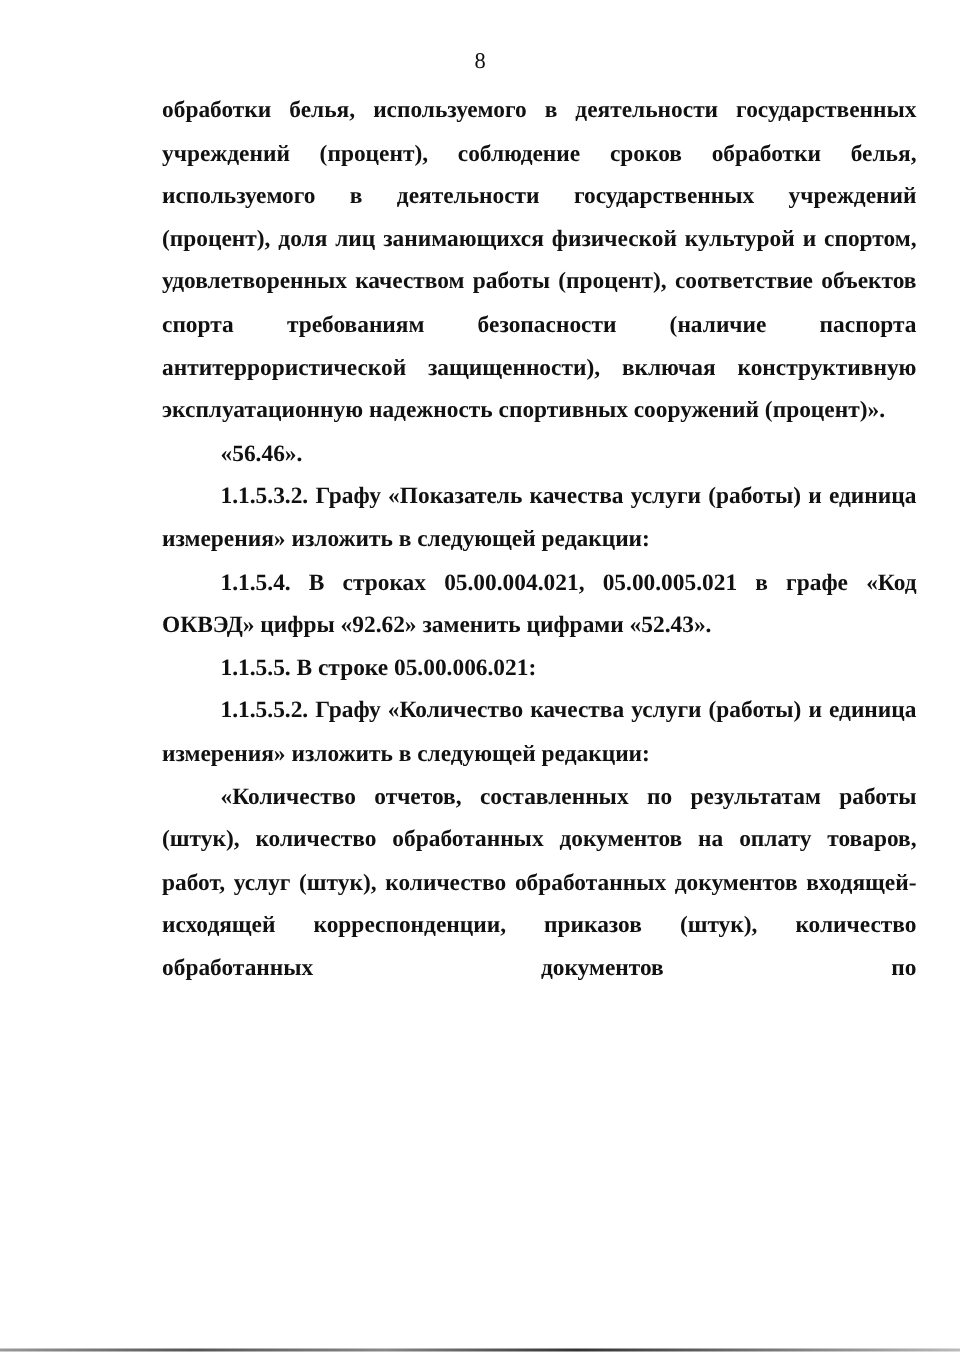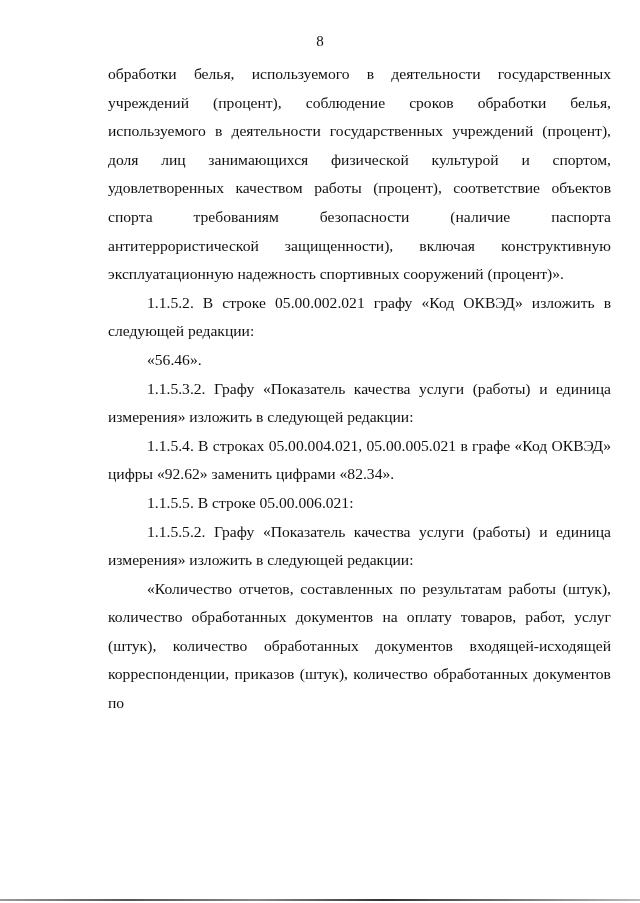--- a/index.html
+++ b/index.html
@@ -2,34 +2,33 @@
 <html><head>
 <meta charset="utf-8">
 <style>
   html, body { margin:0; padding:0; }
   body { width:640px; height:903px; background:#ffffff; position:relative; overflow:hidden; }
   .page { position:absolute; left:0; top:0; width:640px; height:903px; }
   .page-number { position:absolute; top:33px; left:0; width:640px; text-align:center;
     font-family:"Liberation Serif", serif; font-size:15px; color:#111; }
   .body { position:absolute; left:108px; top:60px; width:503px;
     font-family:"Liberation Serif", serif; font-size:15.6px; line-height:28.6px; color:#111; }
-  .p { margin:0; text-align:justify; text-align-last:left; }
+  .p { margin:0; text-align:justify; text-align-last:left;font-weight:bold; }
   .p.indent { text-indent:39px; }
   .bottom-line { position:absolute; left:0; top:899px; width:640px; height:2px;
     background:linear-gradient(to right,#999 0%,#555 20%,#888 40%,#333 60%,#777 80%,#bbb 100%); }
 </style>
 </head>
 <body>
 
 <div class="page">
   <div class="page-number">8</div>
   <div class="body">
     <p class="p">обработки белья, используемого в деятельности государственных учреждений (процент), соблюдение сроков обработки белья, используемого в деятельности государственных учреждений (процент), доля лиц занимающихся физической культурой и спортом, удовлетворенных качеством работы (процент), соответствие объектов спорта требованиям безопасности (наличие паспорта антитеррористической защищенности), включая конструктивную эксплуатационную надежность спортивных сооружений (процент)».</p>
-    <p class="p indent">1.1.5.2. В строке 05.00.002.021 графу «Код ОКВЭД» изложить в следующей редакции:</p>
     <p class="p indent">«56.46».</p>
     <p class="p indent">1.1.5.3.2. Графу «Показатель качества услуги (работы) и единица измерения» изложить в следующей редакции:</p>
-    <p class="p indent">1.1.5.4. В строках 05.00.004.021, 05.00.005.021 в графе «Код ОКВЭД» цифры «92.62» заменить цифрами «82.34».</p>
+    <p class="p indent">1.1.5.4. В строках 05.00.004.021, 05.00.005.021 в графе «Код ОКВЭД» цифры «92.62» заменить цифрами «52.43».</p>
     <p class="p indent">1.1.5.5. В строке 05.00.006.021:</p>
-    <p class="p indent">1.1.5.5.2. Графу «Показатель качества услуги (работы) и единица измерения» изложить в следующей редакции:</p>
+    <p class="p indent">1.1.5.5.2. Графу «Количество качества услуги (работы) и единица измерения» изложить в следующей редакции:</p>
     <p class="p indent" style="text-align-last:justify;">«Количество отчетов, составленных по результатам работы (штук), количество обработанных документов на оплату товаров, работ, услуг (штук), количество обработанных документов входящей-исходящей корреспонденции, приказов (штук), количество обработанных документов по</p>
   </div>
   <div class="bottom-line"></div>
 </div>
 
 </body></html>

